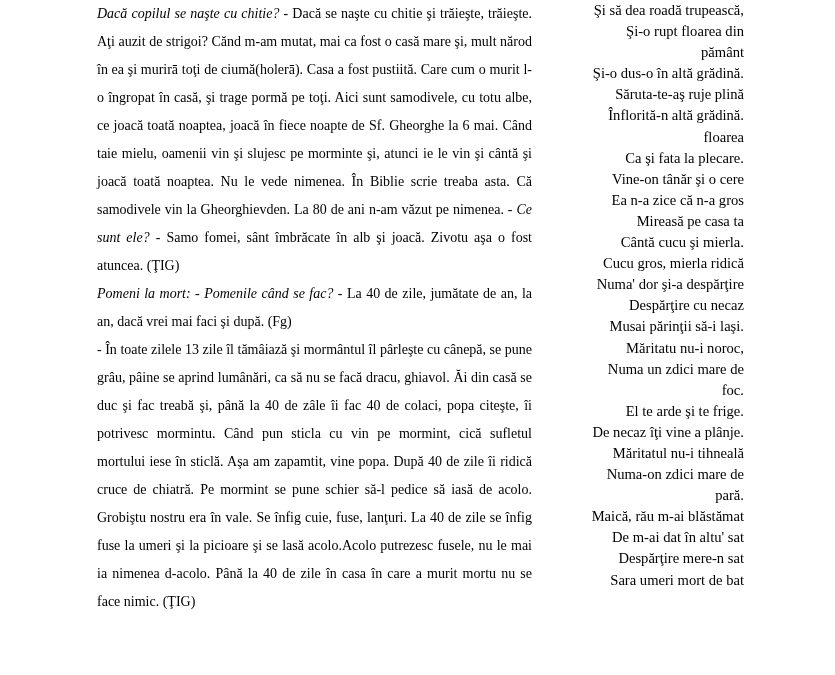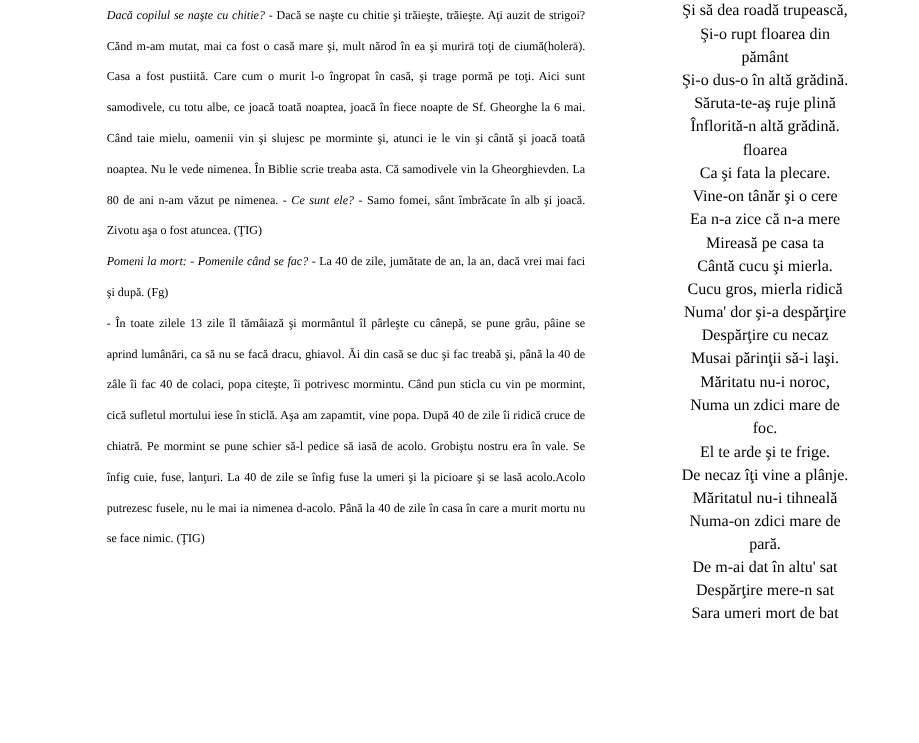--- a/index.html
+++ b/index.html
@@ -19,21 +19,21 @@
     width: 835px;
     height: 675px;
     background: #ffffff;
   }
   
   .col-left {
     position: absolute;
     left: 97px;
     top: 0px;
     width: 435px;
-    font-size: 11px;
+    font-size: 14px;
     line-height: 28px;
     text-align: justify;
     text-justify: inter-word;
   }
   .col-left p {
     margin: 0;
     padding: 0;
     text-indent: 0;
   }
   .col-left p.hang {
@@ -46,22 +46,21 @@
     font-style: italic;
   }
   
   .col-right {
     position: absolute;
     left: 559px;
     top: 0px;
     width: 185px;
     font-size: 14.6px;
     line-height: 21.1px;
-    text-align: center;
-    margin-left: 44px;
+    text-align: right;
   }
   .col-right .vline {
     margin: 0;
     padding: 0;
     white-space: pre-wrap;
   }
 </style>
 </head>
 <body>
 
@@ -80,33 +79,34 @@
   <div class="col-right">
       <p class="vline">Şi să dea roadă trupească,</p>
       <p class="vline">Şi-o rupt floarea din</p>
       <p class="vline">pământ</p>
       <p class="vline">Şi-o dus-o în altă grădină.</p>
       <p class="vline">Săruta-te-aş ruje plină</p>
       <p class="vline">Înflorită-n altă grădină.</p>
       <p class="vline">floarea</p>
       <p class="vline">Ca şi fata la plecare.</p>
       <p class="vline">Vine-on tânăr şi o cere</p>
-      <p class="vline">Ea n-a zice că n-a mere</p>
+      <p class="vline">Ea n-a zice că n-a gros</p>
       <p class="vline">Mireasă pe casa ta</p>
       <p class="vline">Cântă cucu şi mierla.</p>
       <p class="vline">Cucu gros, mierla ridică</p>
       <p class="vline">Numa' dor şi-a despărţire</p>
       <p class="vline">Despărţire cu necaz</p>
       <p class="vline">Musai părinţii să-i laşi.</p>
       <p class="vline">Măritatu nu-i noroc,</p>
       <p class="vline">Numa un zdici mare de</p>
       <p class="vline">foc.</p>
       <p class="vline">El te arde şi te frige.</p>
       <p class="vline">De necaz îţi vine a plânje.</p>
       <p class="vline">Măritatul nu-i tihneală</p>
       <p class="vline">Numa-on zdici mare de</p>
       <p class="vline">pară.</p>
+      <p class="vline">Maică, rău m-ai blăstămat</p>
       <p class="vline">De m-ai dat în altu' sat</p>
       <p class="vline">Despărţire mere-n sat</p>
       <p class="vline">Sara umeri mort de bat</p>
     </div>
 
 </div>
 
 </body></html>

